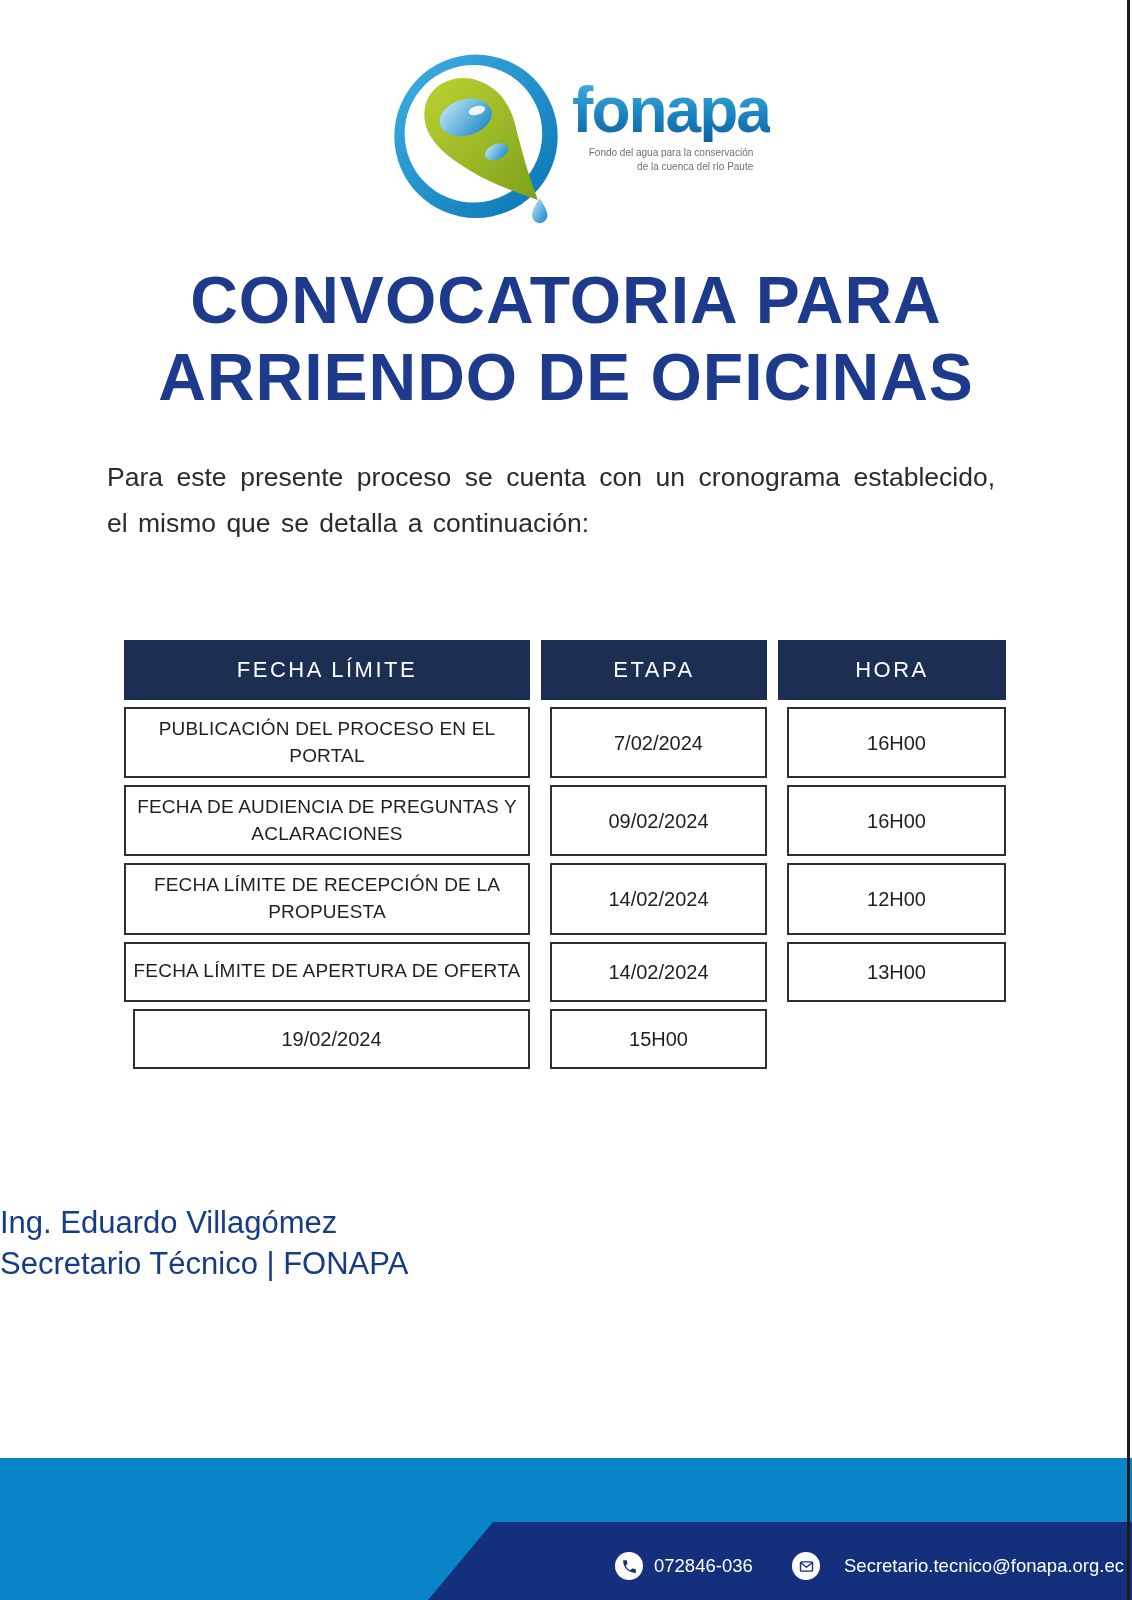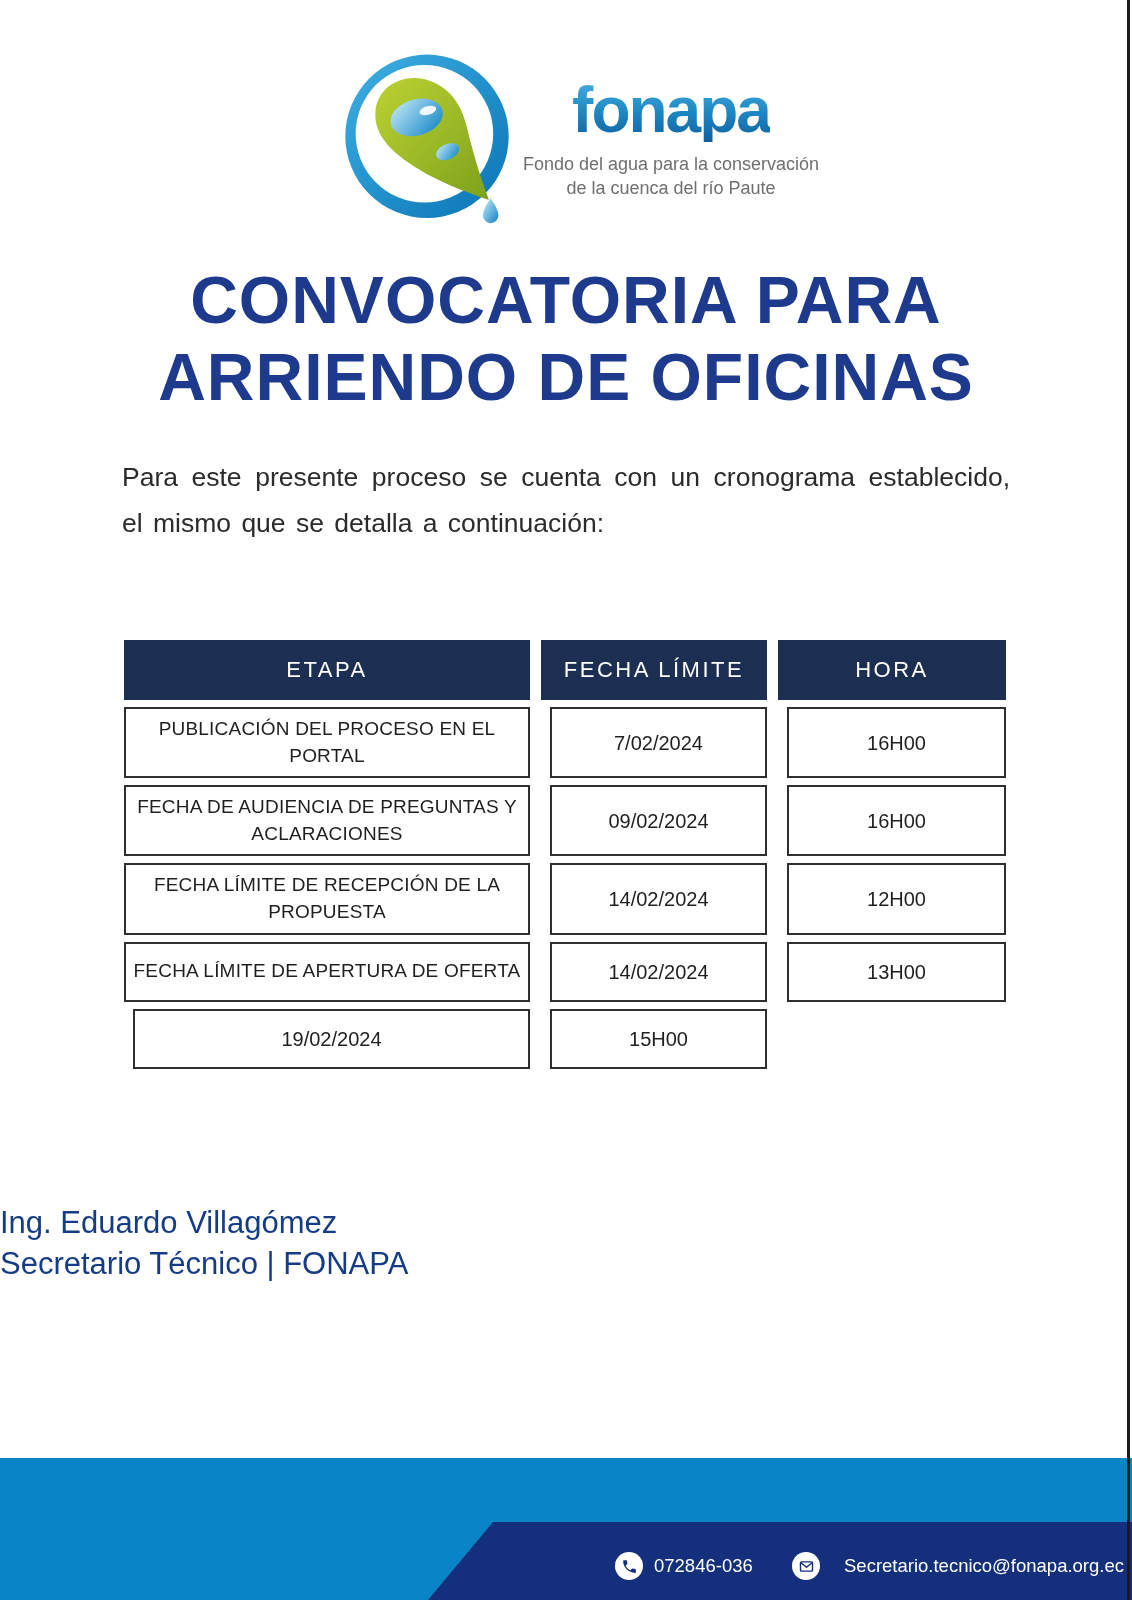--- a/index.html
+++ b/index.html
@@ -23,28 +23,28 @@
   
   .logo-block{position:absolute;top:52px;left:0;width:100%;display:flex;justify-content:center;align-items:flex-start;gap:10px;padding-left:28px;}
   .logo-mark{width:172px;height:172px;flex:0 0 auto;}
   .logo-rightcol{display:flex;flex-direction:column;align-items:center;margin-top:26px;}
   .brand-word{font-size:64px;font-weight:bold;letter-spacing:-2px;line-height:1;
     color:var(--brand-blue);}
   @supports (-webkit-background-clip:text){
     .brand-word{background:linear-gradient(180deg,#49b0e0 0%,#1c86c2 55%,#0f5f9f 100%);
       -webkit-background-clip:text;background-clip:text;color:transparent;}
   }
-  .brand-tagline{margin-top:10px;font-size:18px;line-height:1.35;color:var(--tagline-gray);text-align:center;}
+  .brand-tagline{margin-top:4px;font-size:10px;line-height:1.35;color:var(--tagline-gray);text-align:right;}
 
   
   .title{position:absolute;top:262px;left:0;width:100%;text-align:center;
     color:var(--title-navy);font-weight:bold;font-size:66px;line-height:1.16;letter-spacing:1px;}
 
   
-  .intro{position:absolute;top:455px;left:122px;width:888px;font-size:26.5px;line-height:1.72;
+  .intro{position:absolute;top:455px;left:107px;width:888px;font-size:26.5px;line-height:1.72;
     color:#2b2b2b;text-align:justify;text-justify:inter-word;word-spacing:3px;}
 
   
   .sched-table{position:absolute;top:640px;left:124px;width:882px;display:grid;
     grid-template-columns:406px 226px 228px;column-gap:11px;row-gap:7px;}
   .th{background:var(--table-header-bg);color:#ffffff;font-size:22px;letter-spacing:2.5px;
     display:flex;align-items:center;justify-content:center;height:60px;}
   .td{background:#ffffff;border:2px solid var(--table-border);color:var(--text-dark);
     display:flex;align-items:center;justify-content:center;text-align:center;
     min-height:60px;padding:7px 6px;font-size:19px;line-height:1.4;}
@@ -105,22 +105,22 @@
   </div>
 
   <div class="title">
     <span>CONVOCATORIA PARA</span><br>
     <span>ARRIENDO DE OFICINAS</span>
   </div>
 
   <p class="intro">Para este presente proceso se cuenta con un cronograma establecido, el mismo que se detalla a continuación:</p>
 
   <div class="sched-table">
+    <div class="th">FECHA LÍMITE</div>
     <div class="th">ETAPA</div>
-    <div class="th">FECHA LÍMITE</div>
     <div class="th">HORA</div>
 
     <div class="td etapa">PUBLICACIÓN DEL PROCESO EN EL PORTAL</div>
     <div class="td fecha">7/02/2024</div>
     <div class="td hora">16H00</div>
 
     <div class="td etapa">FECHA DE AUDIENCIA DE PREGUNTAS Y ACLARACIONES</div>
     <div class="td fecha">09/02/2024</div>
     <div class="td hora">16H00</div>
 

